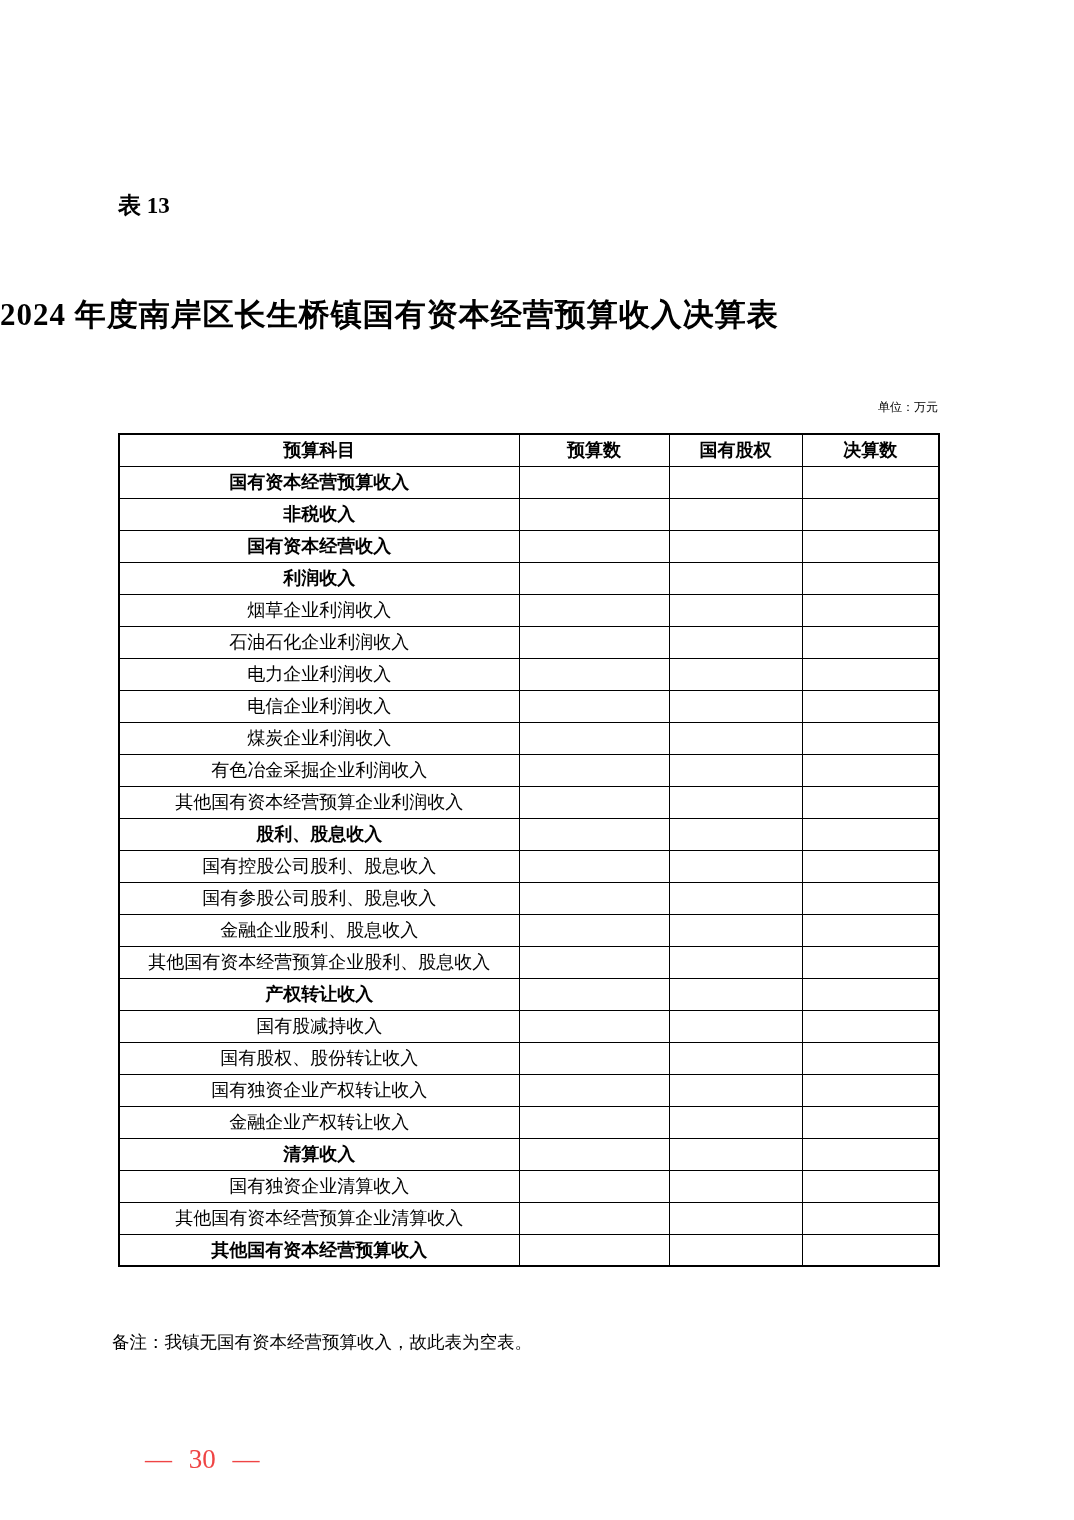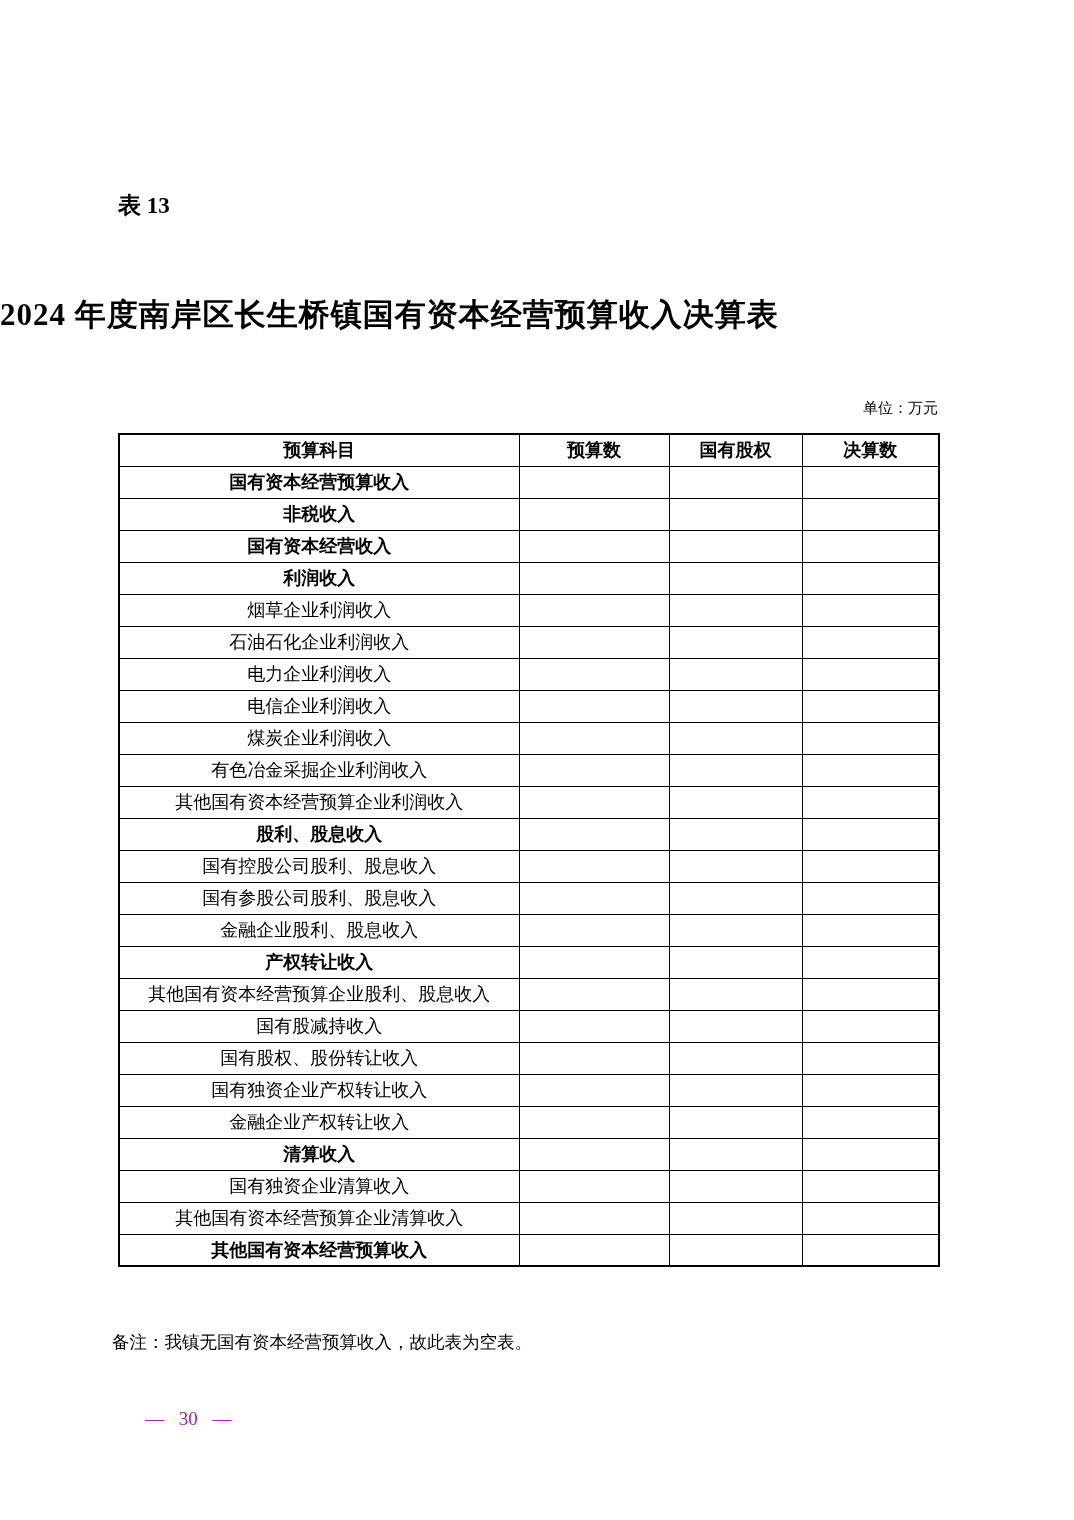--- a/index.html
+++ b/index.html
@@ -27,21 +27,21 @@
     margin: 0;
     text-align: left;
     font-size: 31px;
     font-weight: bold;
     letter-spacing: 1px;
   }
   .unit-note {
     position: absolute;
     right: 136px;
     top: 399px;
-    font-size: 15px;
+    font-size: 12px;
     text-align: center;
   }
   table.budget-table {
     position: absolute;
     left: 118px;
     top: 433px;
     width: 820px;
     border-collapse: collapse;
     table-layout: fixed;
     border: 2px solid #000;
@@ -70,23 +70,23 @@
   .indent-3 { padding-left: 57px; }
   .footnote {
     position: absolute;
     left: 112px;
     top: 1330px;
     font-size: 17.5px;
   }
   .page-number {
     position: absolute;
     left: 145px;
-    top: 1408px;
-    font-size: 19px;
-    color: #a21caf;
+    top: 1444px;
+    font-size: 27px;
+    color: #ef4444;
     word-spacing: 10px;
   }
 </style>
 </head>
 <body>
 
 <div class="page">
 
   <div class="table-label">表 13</div>
 
@@ -194,27 +194,27 @@
           <td class="val"></td>
           <td class="val"></td>
         </tr>
         <tr>
           <td class="subject indent-3">金融企业股利、股息收入</td>
           <td class="val"></td>
           <td class="val"></td>
           <td class="val"></td>
         </tr>
         <tr>
+          <td class="subject indent-3">其他国有资本经营预算企业股利、股息收入</td>
+          <td class="val"></td>
+          <td class="val"></td>
+          <td class="val"></td>
+        </tr>
+        <tr>
           <td class="subject indent-2 bold">产权转让收入</td>
-          <td class="val"></td>
-          <td class="val"></td>
-          <td class="val"></td>
-        </tr>
-        <tr>
-          <td class="subject indent-3">其他国有资本经营预算企业股利、股息收入</td>
           <td class="val"></td>
           <td class="val"></td>
           <td class="val"></td>
         </tr>
         <tr>
           <td class="subject indent-3">国有股减持收入</td>
           <td class="val"></td>
           <td class="val"></td>
           <td class="val"></td>
         </tr>

